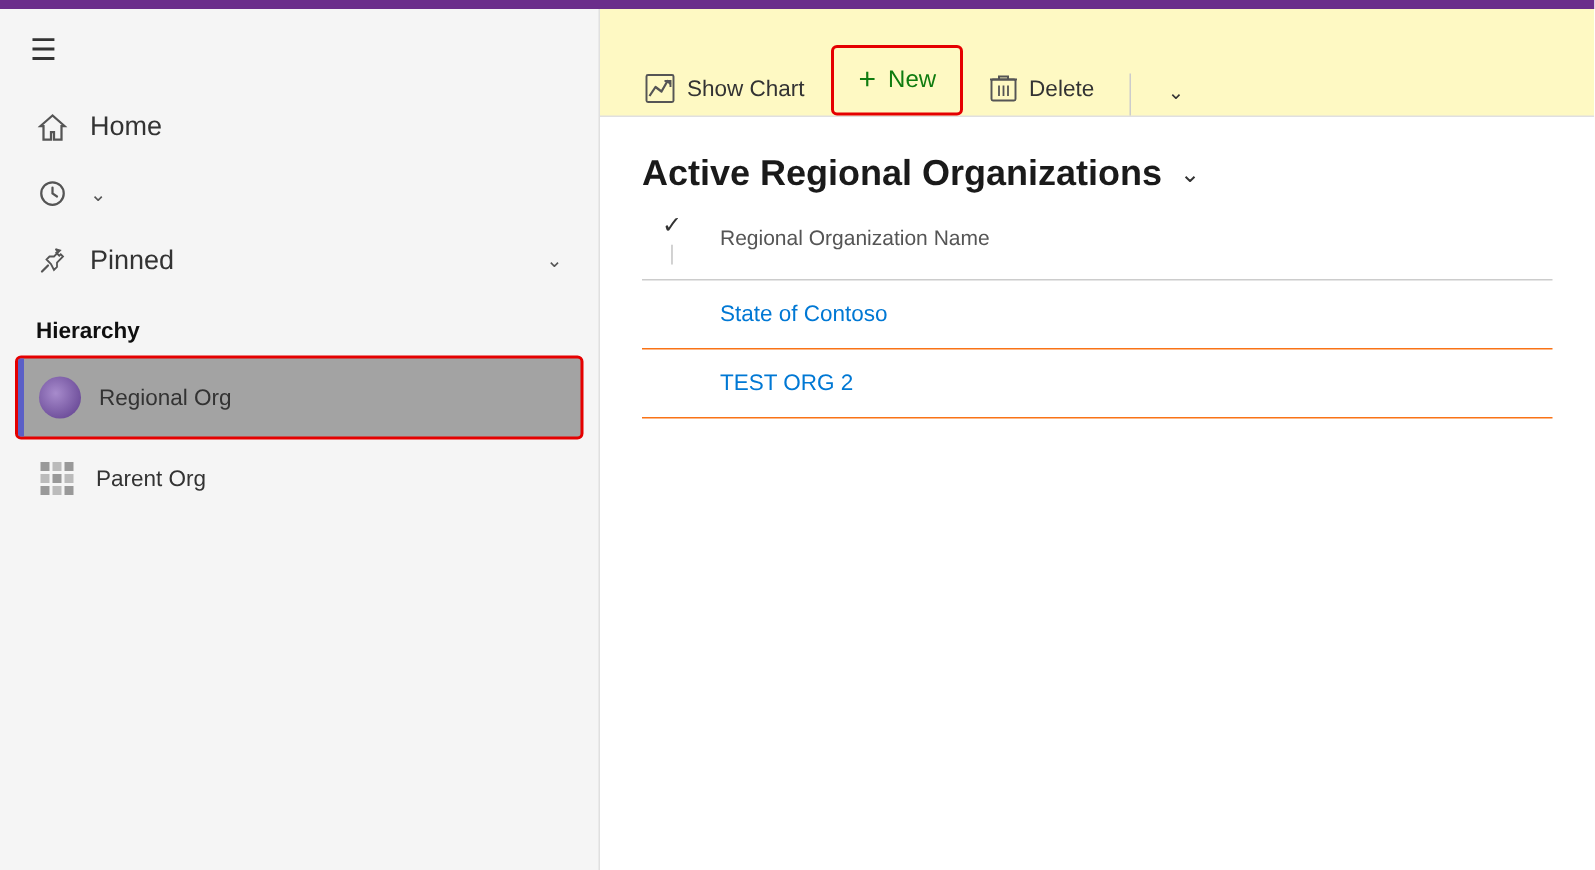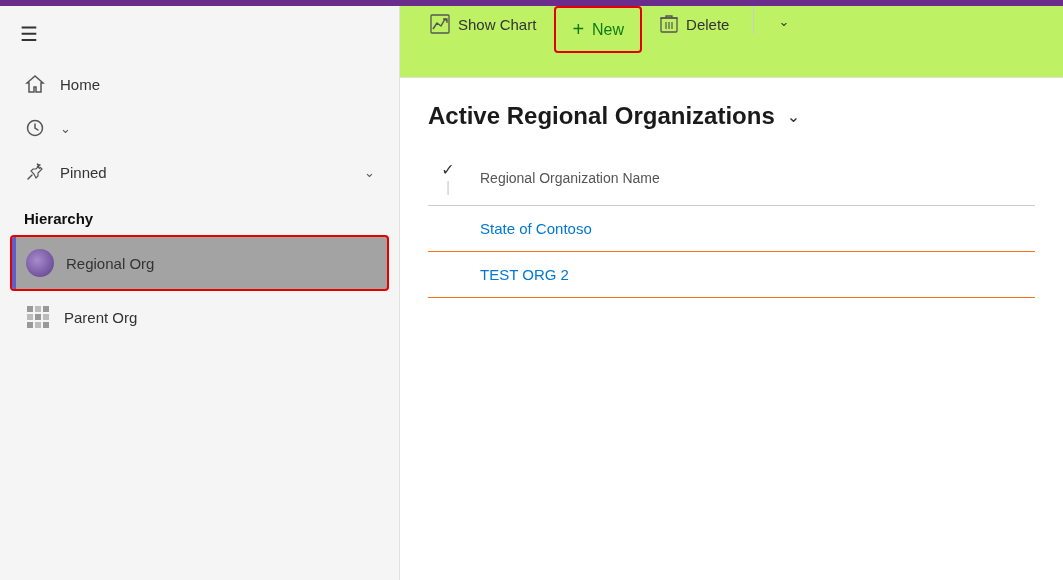--- a/index.html
+++ b/index.html
@@ -70,21 +70,21 @@
       color: #555;
       width: 22px;
       display: flex;
       align-items: center;
       justify-content: center;
       flex-shrink: 0;
     }
 
     .nav-item .nav-label {
       flex: 1;
-      font-size: 15px;
+      font-size: 18px;
     }
 
     .nav-item .nav-chevron {
       font-size: 13px;
       color: #555;
     }
 
     .sidebar-section-title {
       padding: 16px 24px 8px 24px;
       font-weight: 700;
@@ -157,26 +157,26 @@
     .main-content {
       flex: 1;
       display: flex;
       flex-direction: column;
       overflow: hidden;
     }
 
     
     .toolbar {
       display: flex;
-      align-items: flex-start;
+      align-items: flex-end;
       padding: 0 16px;
       height: 72px;
       border-bottom: 1px solid #e0e0e0;
       gap: 4px;
-      background: #bef264;
+      background: #fef9c3;
       flex-shrink: 0;
     }
 
     .toolbar-btn {
       display: flex;
       align-items: center;
       gap: 8px;
       padding: 8px 14px;
       border: none;
       background: transparent;
@@ -223,21 +223,20 @@
     .content-area {
       flex: 1;
       padding: 24px 28px;
       overflow-y: auto;
     }
 
     .view-header {
       display: flex;
       align-items: center;
       gap: 12px;
-      margin-bottom: 20px;
     }
 
     .view-title {
       font-size: 24px;
       font-weight: 700;
       color: #1a1a1a;
     }
 
     .view-chevron {
       font-size: 16px;

